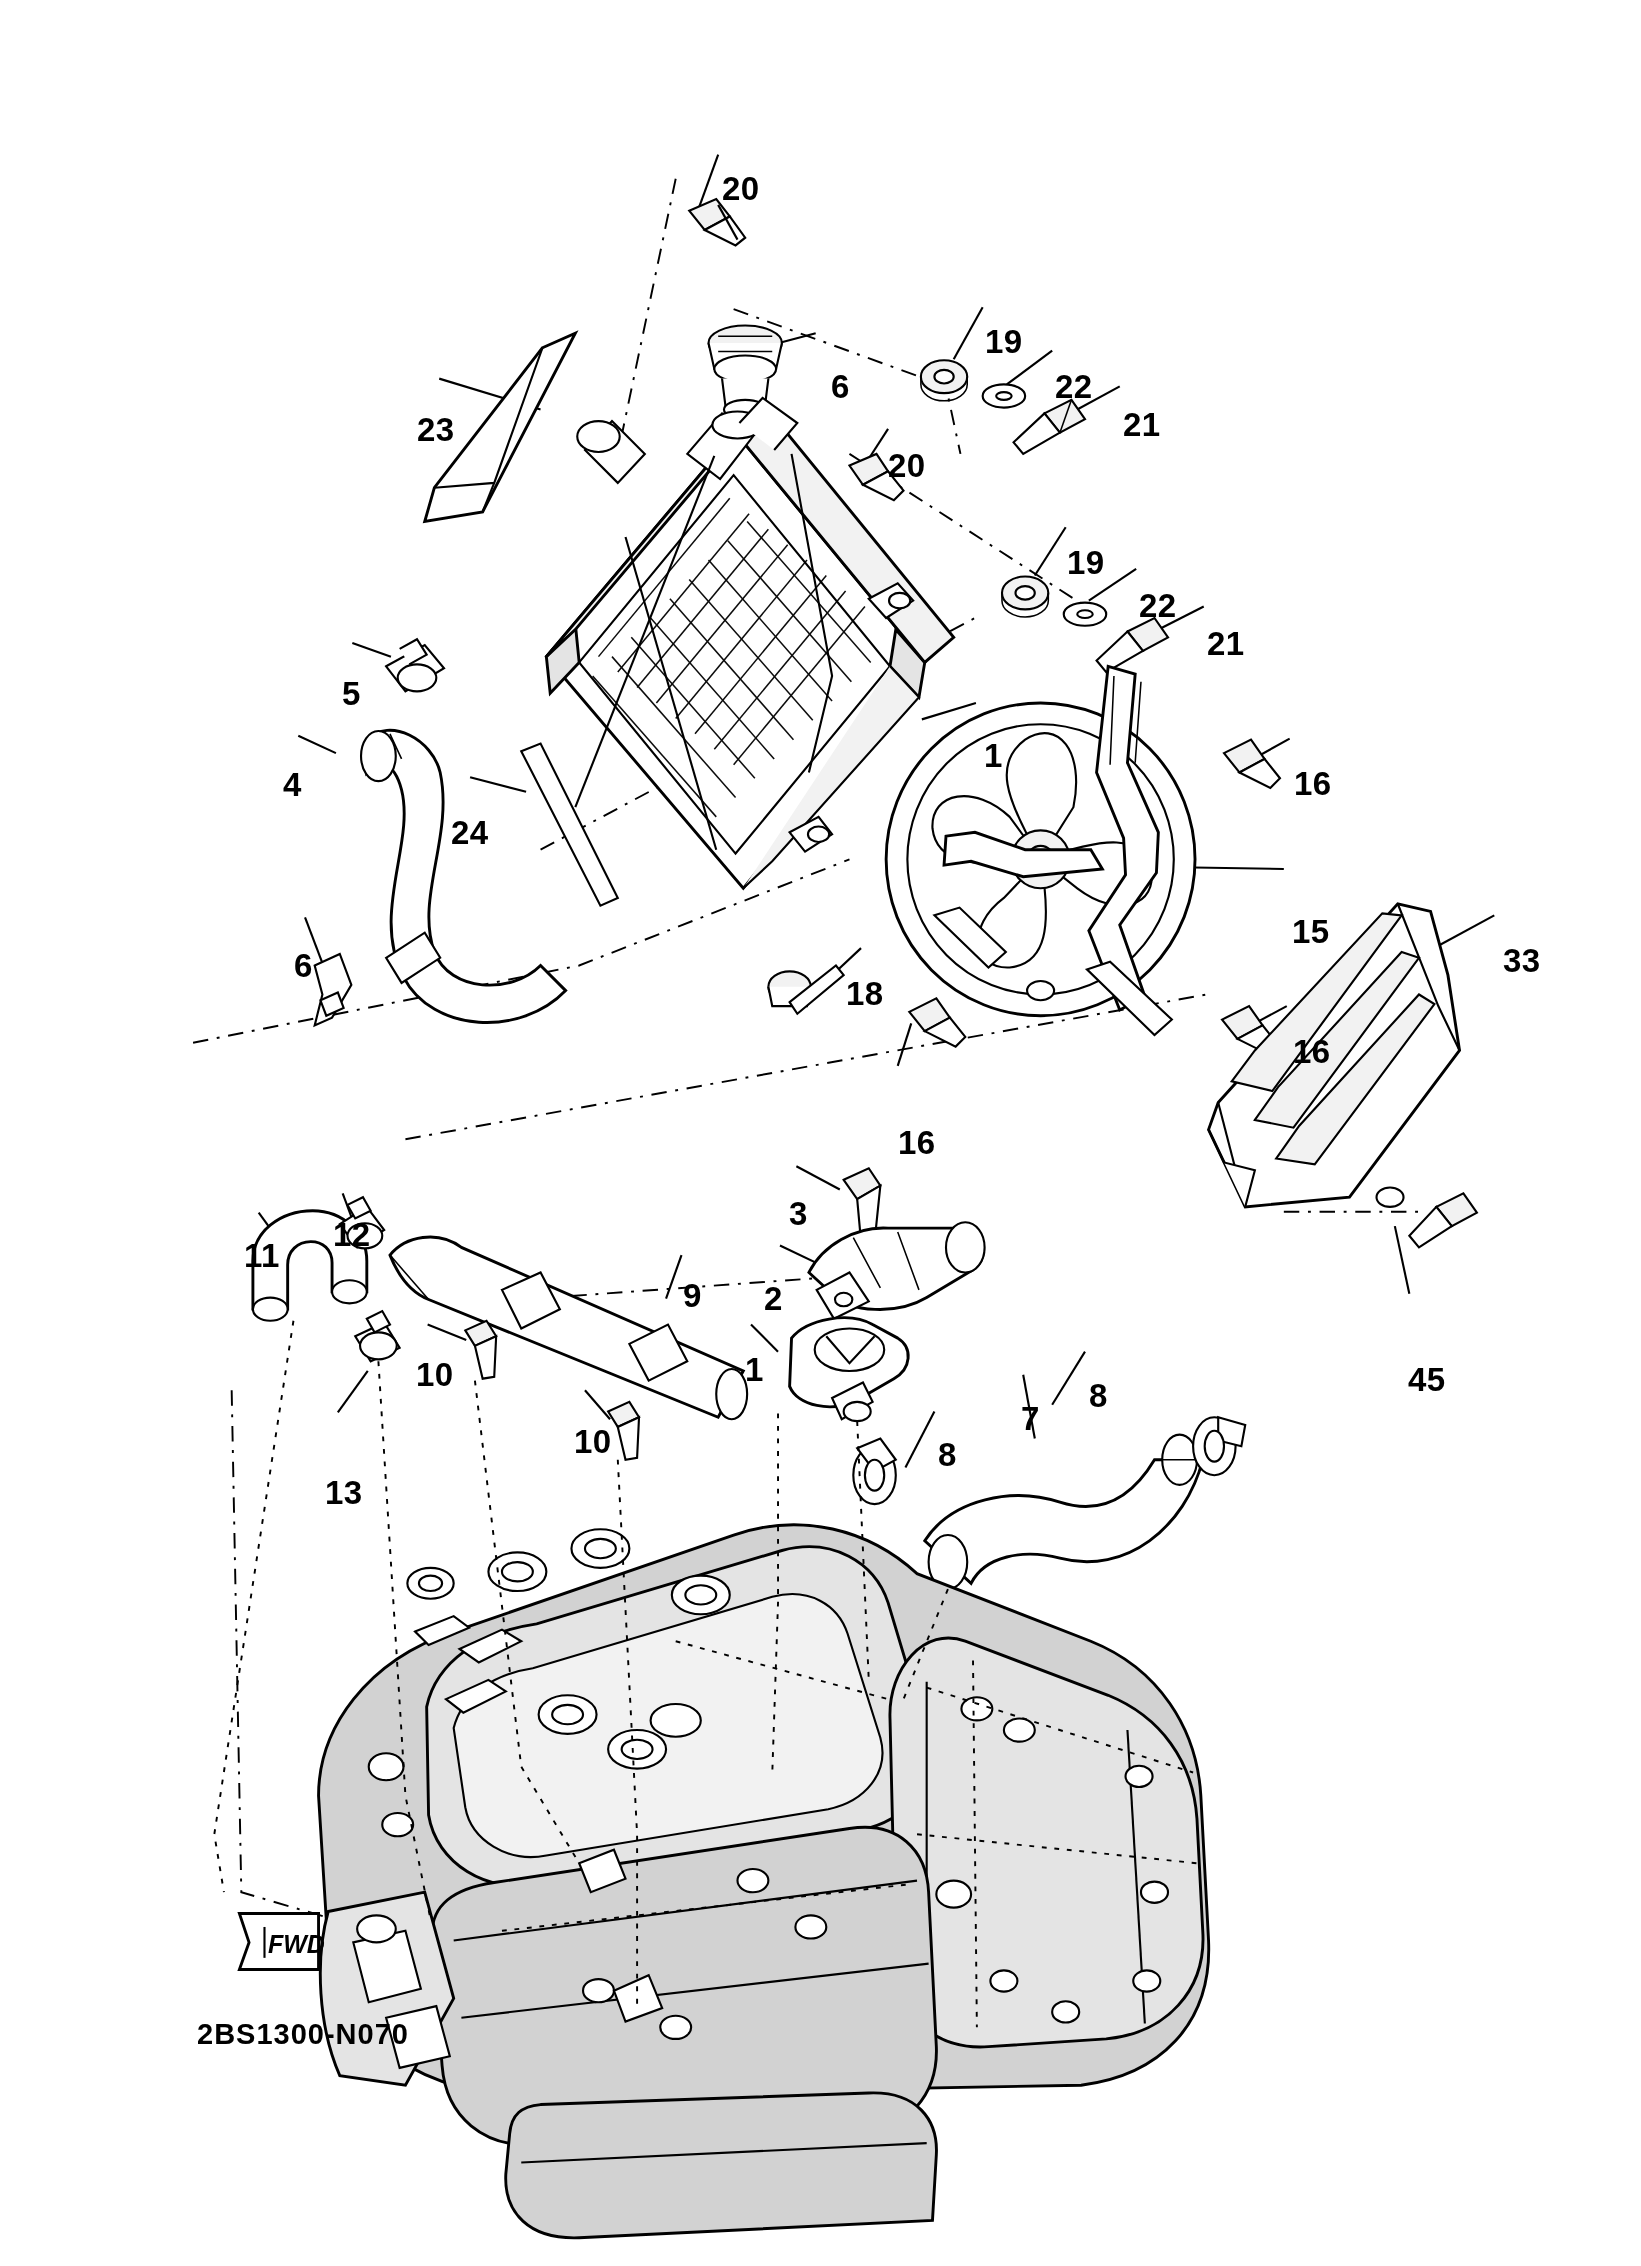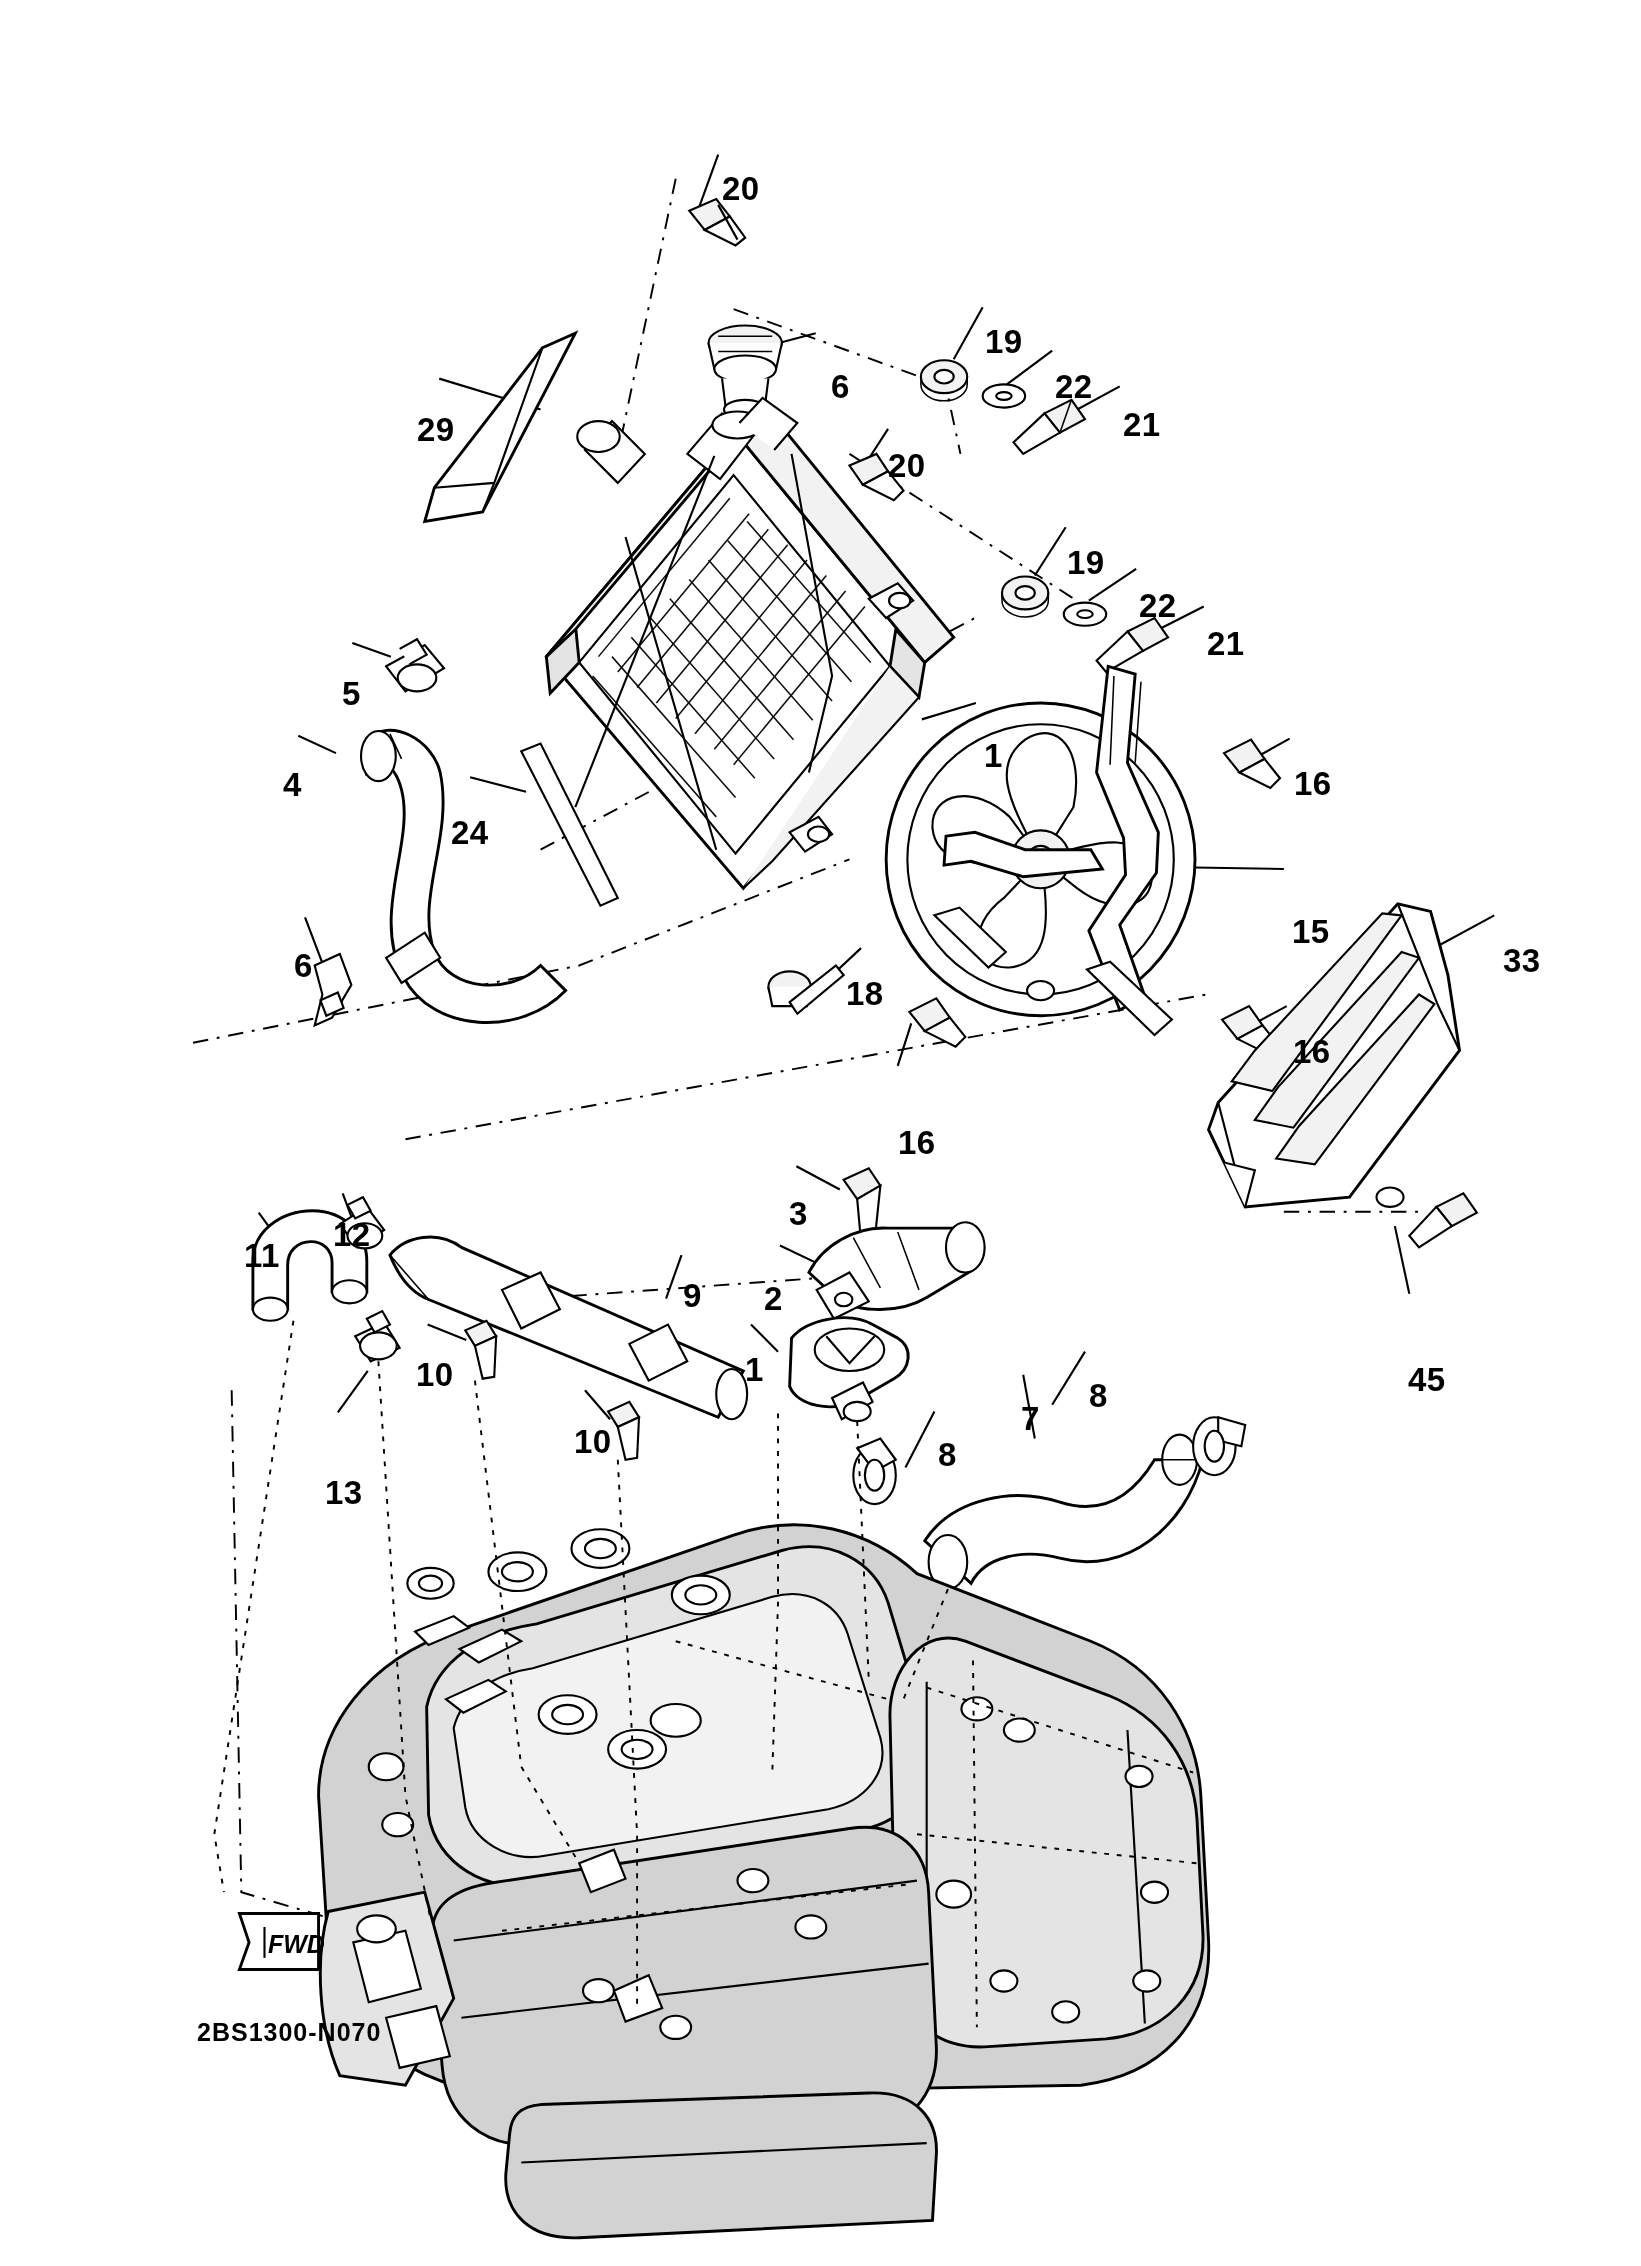--- a/index.html
+++ b/index.html
@@ -1,19 +1,19 @@
 <!DOCTYPE html>
 <html><head>
 <meta charset="utf-8">
 <style>
   html,body{margin:0;padding:0;background:#ffffff;}
   body{width:1641px;height:2266px;position:relative;font-family:"Liberation Sans",sans-serif;overflow:hidden;}
   #stage{position:absolute;left:0;top:0;width:1641px;height:2266px;}
   .callout{position:absolute;font-size:33px;font-weight:700;color:#000;line-height:1;letter-spacing:0.5px;margin-top:48px;}
-  .diagcode{position:absolute;font-size:25px;font-weight:700;color:#000;letter-spacing:1px;}
+  .diagcode{position:absolute;font-size:29px;font-weight:700;color:#000;letter-spacing:1px;}
   .fwdbox{position:absolute;}
   .fwdbox .fwdtext{position:absolute;left:29px;top:16.4px;font-size:25px;font-weight:700;font-style:italic;color:#000;}
   svg{position:absolute;left:0;top:0;}
   .ln{stroke:#000;fill:none;}
   .thin{stroke-width:2.2;}
   .med{stroke-width:3;}
   .hair{stroke-width:1.6;}
   .dash{stroke-dasharray:16 9 3 9;stroke-width:2;}
   .dot{stroke-dasharray:5 8;stroke-width:2;}
   .fillw{fill:#ffffff;}
@@ -423,21 +423,21 @@
   </g>
 
 </svg>
 
 <div class="callout" style="left:722px;top:124px">20</div>
 <div class="callout" style="left:831px;top:322px">6</div>
 <div class="callout" style="left:985px;top:277px">19</div>
 <div class="callout" style="left:1055px;top:322px">22</div>
 <div class="callout" style="left:1123px;top:360px">21</div>
 <div class="callout" style="left:888px;top:401px">20</div>
-<div class="callout" style="left:417px;top:365px">29</div>
+<div class="callout" style="left:417px;top:365px">23</div>
 <div class="callout" style="left:1067px;top:498px">19</div>
 <div class="callout" style="left:1139px;top:541px">22</div>
 <div class="callout" style="left:1207px;top:579px">21</div>
 <div class="callout" style="left:984px;top:691px">1</div>
 <div class="callout" style="left:1294px;top:719px">16</div>
 <div class="callout" style="left:342px;top:629px">5</div>
 <div class="callout" style="left:283px;top:720px">4</div>
 <div class="callout" style="left:451px;top:768px">24</div>
 <div class="callout" style="left:1292px;top:867px">15</div>
 <div class="callout" style="left:1503px;top:896px">33</div>

